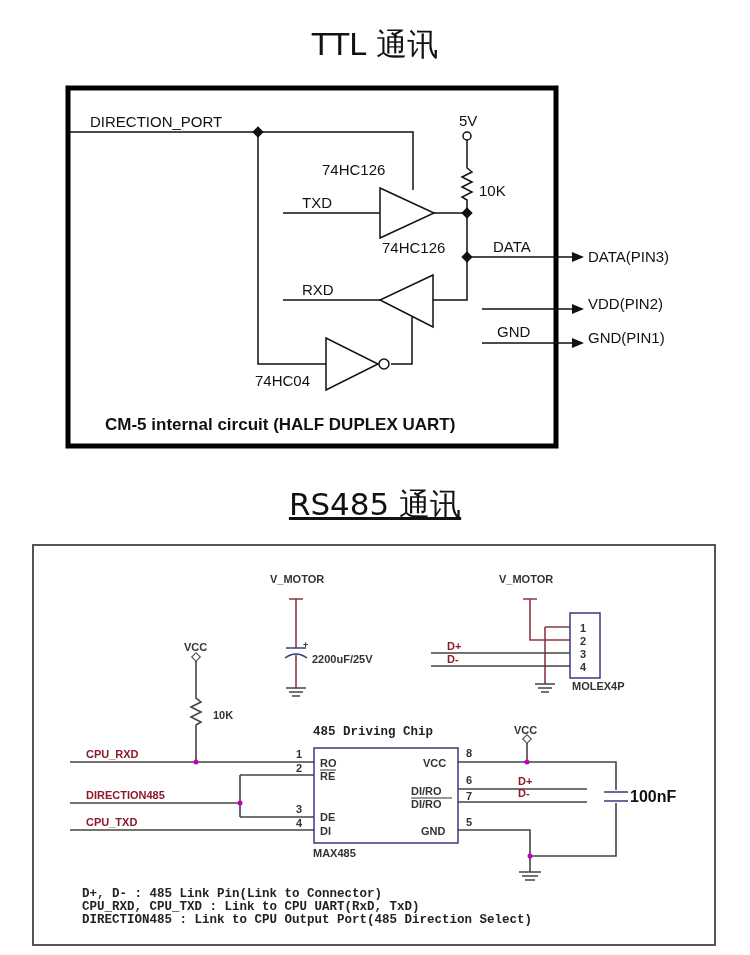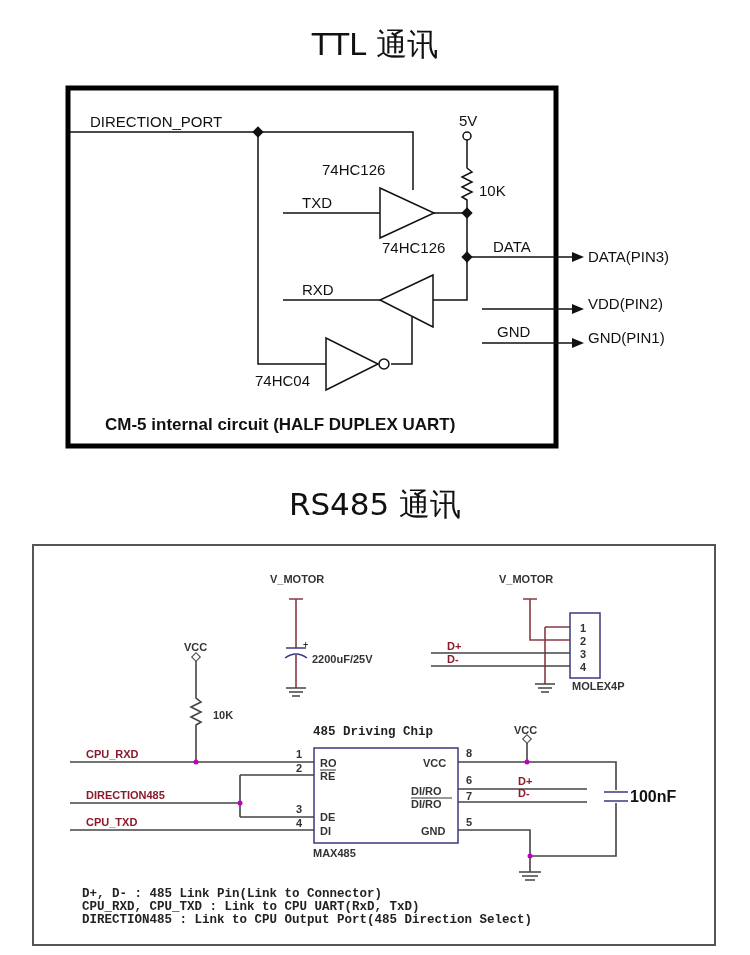--- a/index.html
+++ b/index.html
@@ -1,19 +1,19 @@
 <!DOCTYPE html>
 <html><head>
 <meta charset="utf-8">
 <style>
   html, body { margin: 0; padding: 0; background: #ffffff; }
   body { width: 750px; height: 955px; position: relative; overflow: hidden; font-family: "Liberation Sans", sans-serif; }
   .heading { position: absolute; left: 0; width: 750px; text-align: center; font-family: "DejaVu Sans", sans-serif; font-size: 31px; color: #111; }
   #ttl-title { top: 24px; }
-  #rs-title { top: 484px; }
+  #rs-title { top: 484px; text-decoration: underline; }
   svg { position: absolute; left: 0; top: 0; }
   .ttl-text { font-family: "Liberation Sans", sans-serif; font-size: 15px; fill: #111; }
   .ttl-bold { font-family: "Liberation Sans", sans-serif; font-size: 17px; font-weight: bold; fill: #111; }
   .rs-text { font-family: "Liberation Sans", sans-serif; font-size: 11px; font-weight: bold; fill: #333; }
   .rs-red { font-family: "Liberation Sans", sans-serif; font-size: 11px; font-weight: bold; fill: #8b1a2a; }
   .rs-mono { font-family: "Liberation Mono", monospace; font-size: 12.5px; font-weight: bold; fill: #222; }
   .rs-big { font-family: "Liberation Sans", sans-serif; font-size: 16px; font-weight: bold; fill: #111; }
   .w { stroke: #111; stroke-width: 1.5; fill: none; }
   .wr { stroke: #8b3a44; stroke-width: 1.6; fill: none; }
   .wd { stroke: #444; stroke-width: 1.6; fill: none; }

